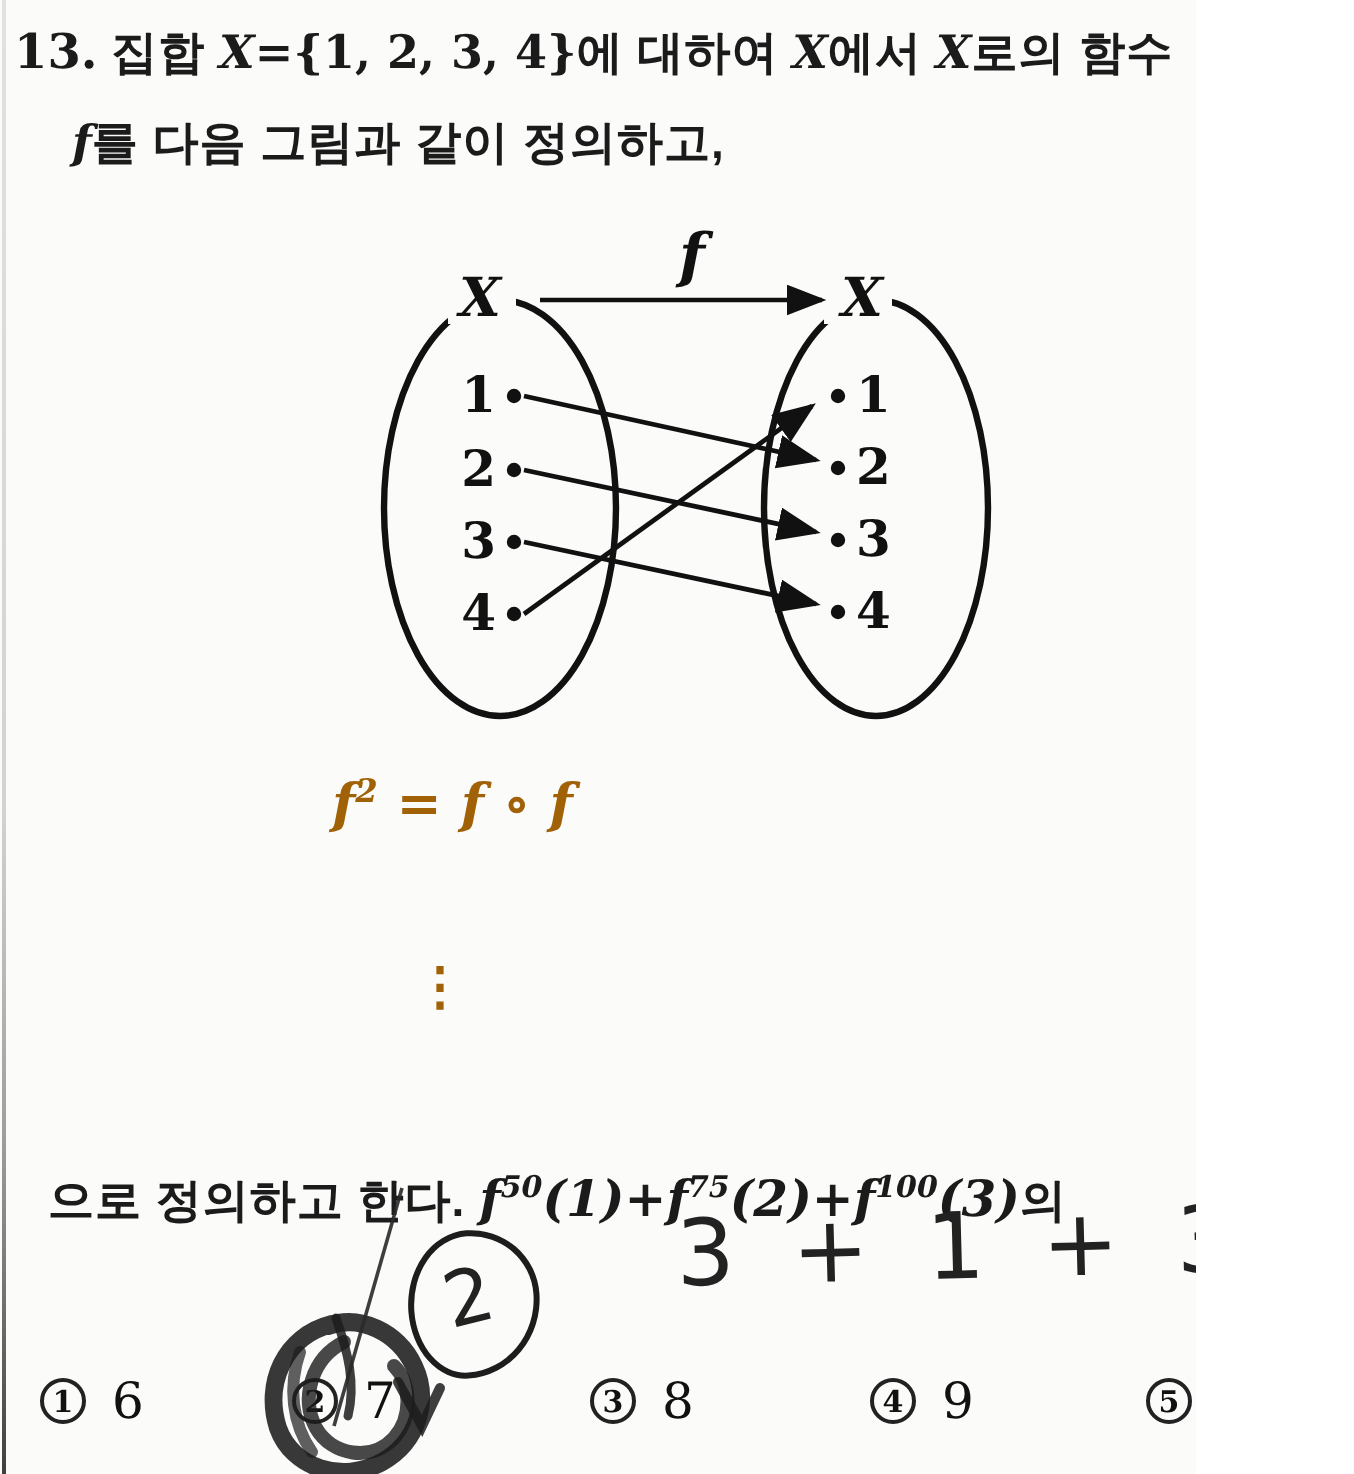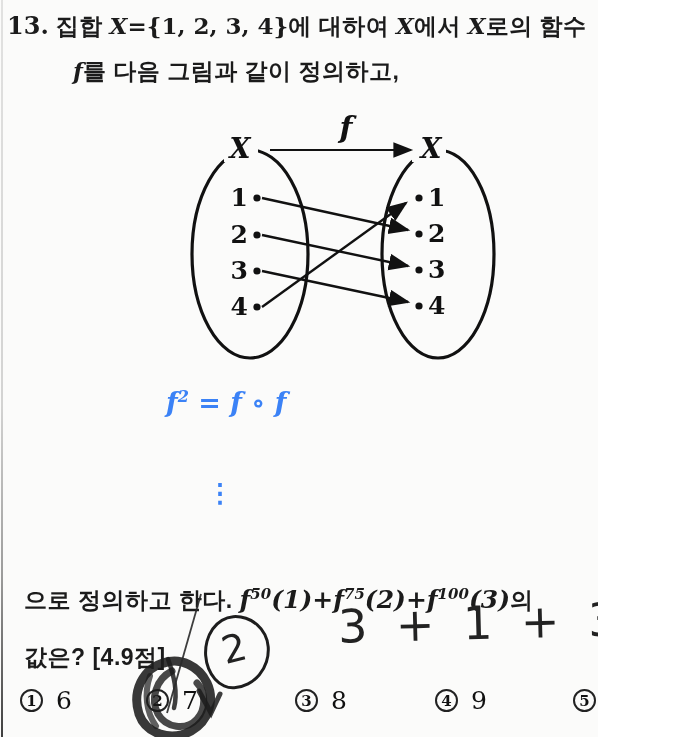--- a/index.html
+++ b/index.html
@@ -15,25 +15,25 @@
     position:absolute;left:1px;top:0;bottom:0;width:2px;
     background:linear-gradient(to bottom,
       rgba(0,0,0,.10) 0%, rgba(0,0,0,.16) 55%,
       rgba(0,0,0,.38) 78%, rgba(0,0,0,.75) 100%);
   }
   .kor{font-family:"Liberation Sans",sans-serif;font-weight:bold;letter-spacing:.5px;}
   .m{font-family:"DejaVu Serif",serif;font-style:italic;font-weight:bold;}
   .mn{font-family:"DejaVu Serif",serif;font-weight:bold;font-style:normal;}
   sup{font-size:60%;vertical-align:super;line-height:0;}
   .q-line1{position:absolute;top:11px;left:7px;font-size:23px;white-space:nowrap;}
-  .q-line2{position:absolute;top:56px;left:36px;font-size:23px;white-space:nowrap;margin-left:37px;}
+  .q-line2{position:absolute;top:56px;left:36px;font-size:23px;white-space:nowrap;}
   .qnum{font-family:"DejaVu Serif",serif;font-weight:bold;font-size:24px;}
   .diagram{position:absolute;left:150px;top:110px;}
   .eq{position:absolute;font-size:27px;white-space:nowrap;
-      font-family:"DejaVu Serif",serif;font-style:italic;font-weight:bold;color:#3b82f6;}
+      font-family:"DejaVu Serif",serif;font-style:italic;font-weight:bold;color:#a16207;}
   .eq .rm{font-style:normal;}
   #eq1{top:387px;left:166px;}
   #eq2{top:434px;left:166px;}
   #vdots{top:478px;left:207px;font-style:normal;font-weight:bold;font-size:26px;}
   #eq3{top:527px;left:136px;}
   .closing1{position:absolute;top:585px;left:24px;font-size:23px;white-space:nowrap;}
   .closing1 .formula, .closing2 .formula{font-size:25px;text-align:center;}
   .closing2{position:absolute;top:642px;left:24px;font-size:23px;white-space:nowrap;}
   .choices{position:absolute;top:686px;left:0;width:677px;height:45px;}
   .choice{position:absolute;display:flex;align-items:center;gap:13px;}
@@ -121,21 +121,20 @@
   </svg>
 
   <div class="eq" id="eq1">
     <span>f</span><sup>2</sup><span class="rm"> = </span><span>f ∘ f</span>
   </div>
   <div class="eq" id="vdots">⋮</div>
 
   <div class="closing1">
     <span class="kor">으로 정의하고 한다. </span><span class="m formula"><span>f</span><sup>50</sup><span class="rm">(1)+</span><span>f</span><sup>75</sup><span class="rm">(2)+</span><span>f</span><sup>100</sup><span class="rm">(3)</span></span><span class="kor">의</span>
   </div>
-  <div class="closing2 kor">값은? [4.9점]</div>
 
   <div class="choices">
     <div class="choice" id="choice-1">
       <span class="marker">1</span>
       <span class="cval">6</span>
     </div>
     <div class="choice" id="choice-2">
       <span class="marker">2</span>
       <span class="cval">7</span>
     </div>

